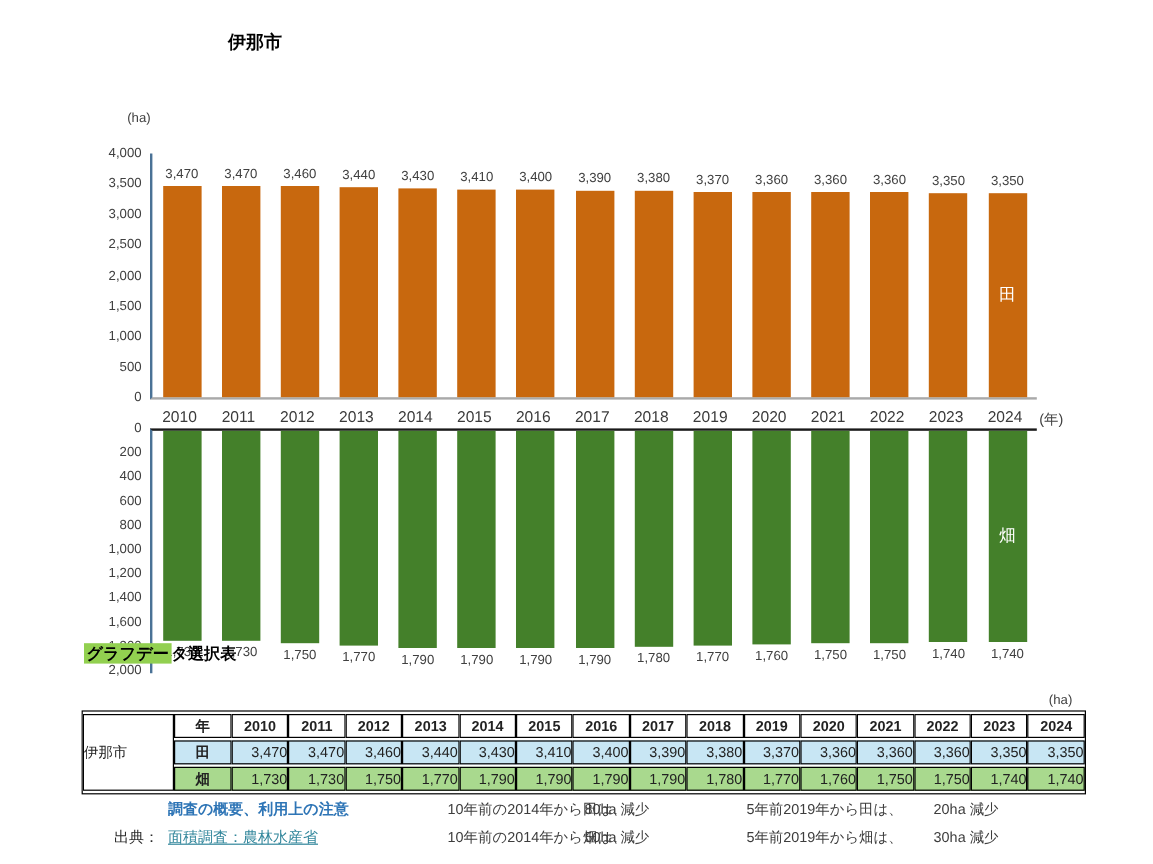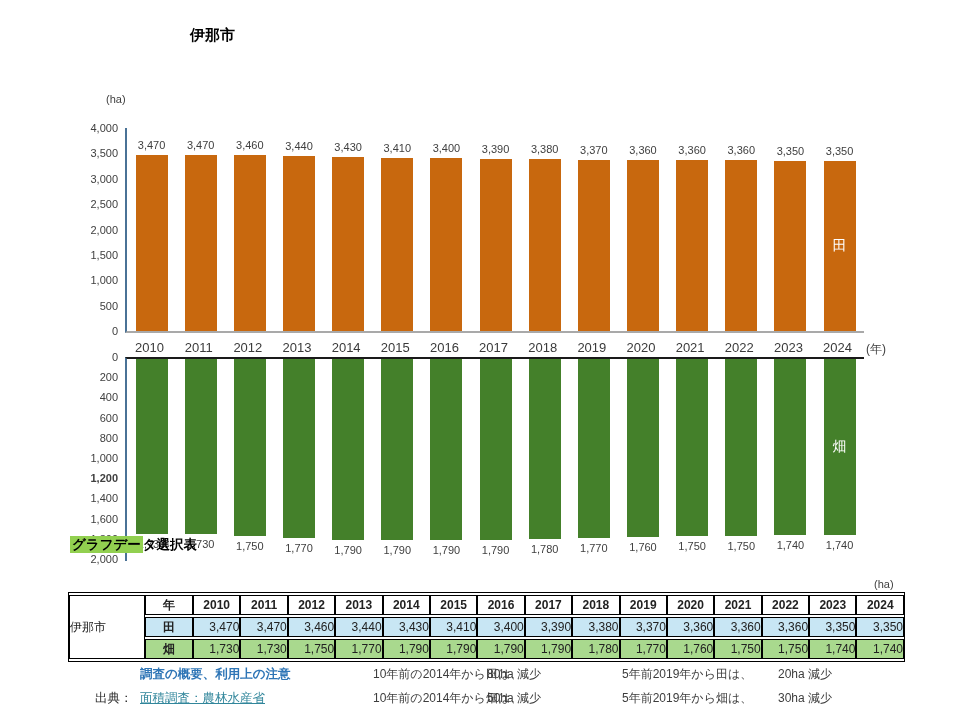--- a/index.html
+++ b/index.html
@@ -154,21 +154,21 @@
     </div>
   <div class="unit-year">(年)</div>
 
   <div class="yticks" id="yticks-bottom">
       <span class="ytick" style="top: 0%;">0</span>
       <span class="ytick" style="top: 10%;">200</span>
       <span class="ytick" style="top: 20%; text-align: right;">400</span>
       <span class="ytick" style="top: 30%;">600</span>
       <span class="ytick" style="top: 40%;">800</span>
       <span class="ytick" style="top: 50%;">1,000</span>
-      <span class="ytick" style="top: 60%; font-weight: bold;">1,200</span>
+      <span class="ytick" style="top: 60%;">1,200</span>
       <span class="ytick" style="top: 70%;">1,400</span>
       <span class="ytick" style="top: 80%;">1,600</span>
       <span class="ytick" style="top: 90%;">1,800</span>
       <span class="ytick" style="top: 100%;">2,000</span>
     </div>
   <div class="plot" id="plot-bottom">
     <div class="bars" id="bars-bottom">
         <div class="slot">
           <div class="bar" style="background: rgb(68, 128, 42); height: 86.5%; top: 0px;"></div>
           <span class="bar-label" style="top: calc(86.5% + 4px);">1,730</span>

